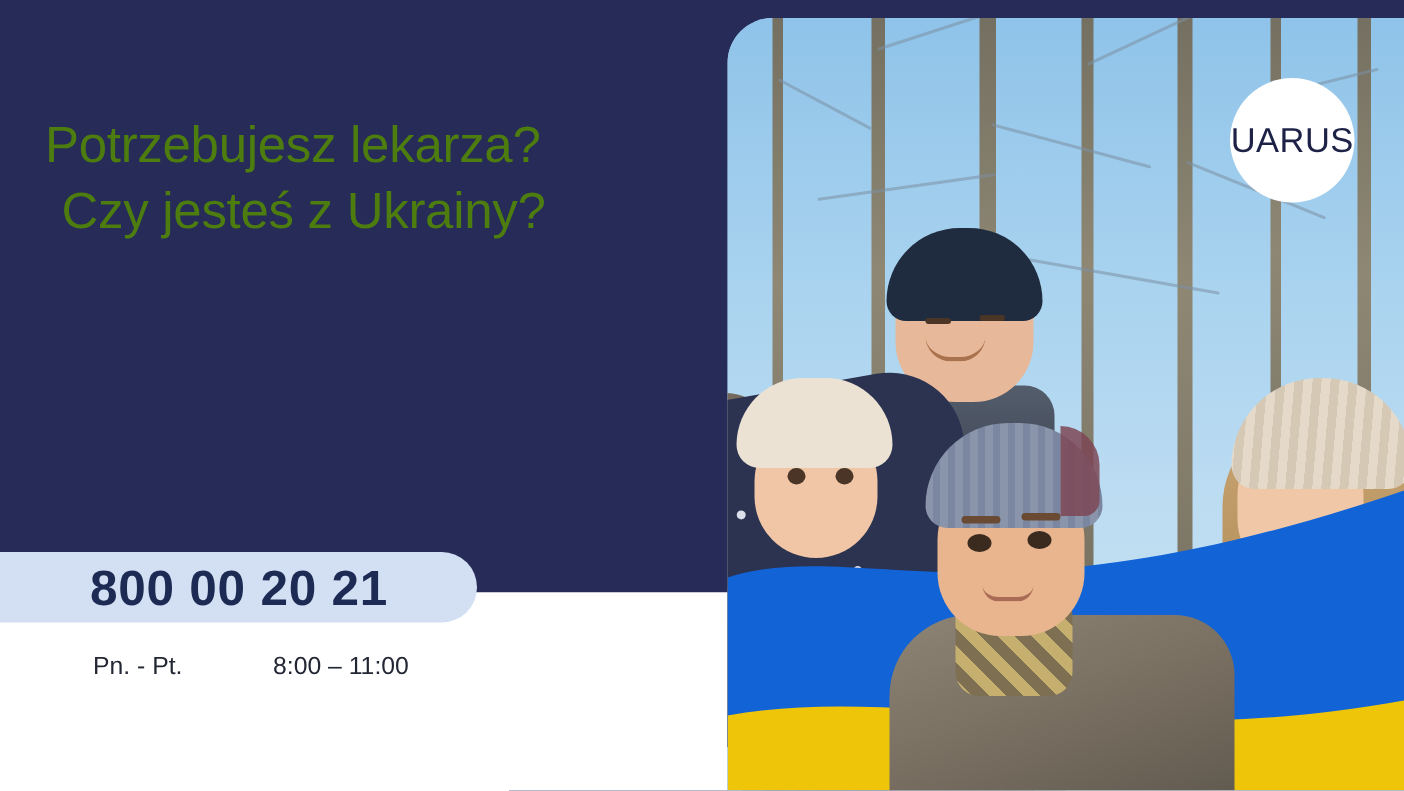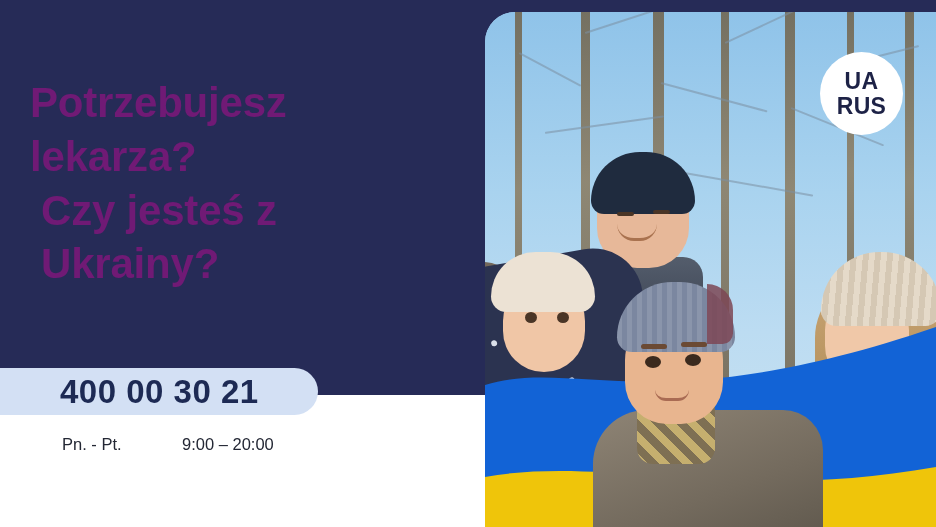--- a/index.html
+++ b/index.html
@@ -26,23 +26,23 @@
   .white-base{
     position:absolute;left:0;top:395px;
     width:936px;height:132px;
     background:#ffffff;
   }
 
   
   .headline{
     position:absolute;left:30px;top:76px;
     width:430px;
-    color:#701a75;
-    font-size:42px;
-    font-weight:bold;
+    color:#4d7c0f;
+    font-size:34px;
+    font-weight:normal;
     line-height:1.28;
     letter-spacing:-0.2px;
   }
   .headline .l2{display:block;margin-left:11px;}
 
   .subtext{
     position:absolute;left:30px;top:194px;
     width:420px;
     color:#f2f4f9;
     font-size:19.5px;
@@ -294,24 +294,24 @@
     width:451px;height:200px;
     pointer-events:none;
   }
 
   
   .badge{
     position:absolute;left:820px;top:52px;
     width:83px;height:83px;
     border-radius:50%;
     background:#ffffff;
-    display:flex;flex-direction:column;
+    display:flex;flex-direction:row;
     align-items:center;justify-content:center;
     color:#1d2246;
-    font-weight:bold;
+    font-weight:normal;
     line-height:1.08;
   }
   .badge span{display:block;font-size:23px;letter-spacing:0.3px;}
 </style>
 </head>
 <body>
 
 <div id="poster">
 
   <div class="navy-panel"></div>
@@ -397,22 +397,22 @@
   </div>
 
   <div class="headline">
     <span>Potrzebujesz lekarza?</span>
     <span class="l2">Czy jesteś z Ukrainy?</span>
   </div>
 
 
 
   <div class="phone-pill"></div>
-  <div class="phone-number">400 00 30 21</div>
+  <div class="phone-number">800 00 20 21</div>
 
   <div class="hours">
     <div class="hours-row">
       <span class="hours-day">Pn. - Pt.</span>
-      <span class="hours-time">9:00 – 20:00</span>
+      <span class="hours-time">8:00 – 11:00</span>
     </div>
   </div>
 
 </div>
 
 </body></html>

